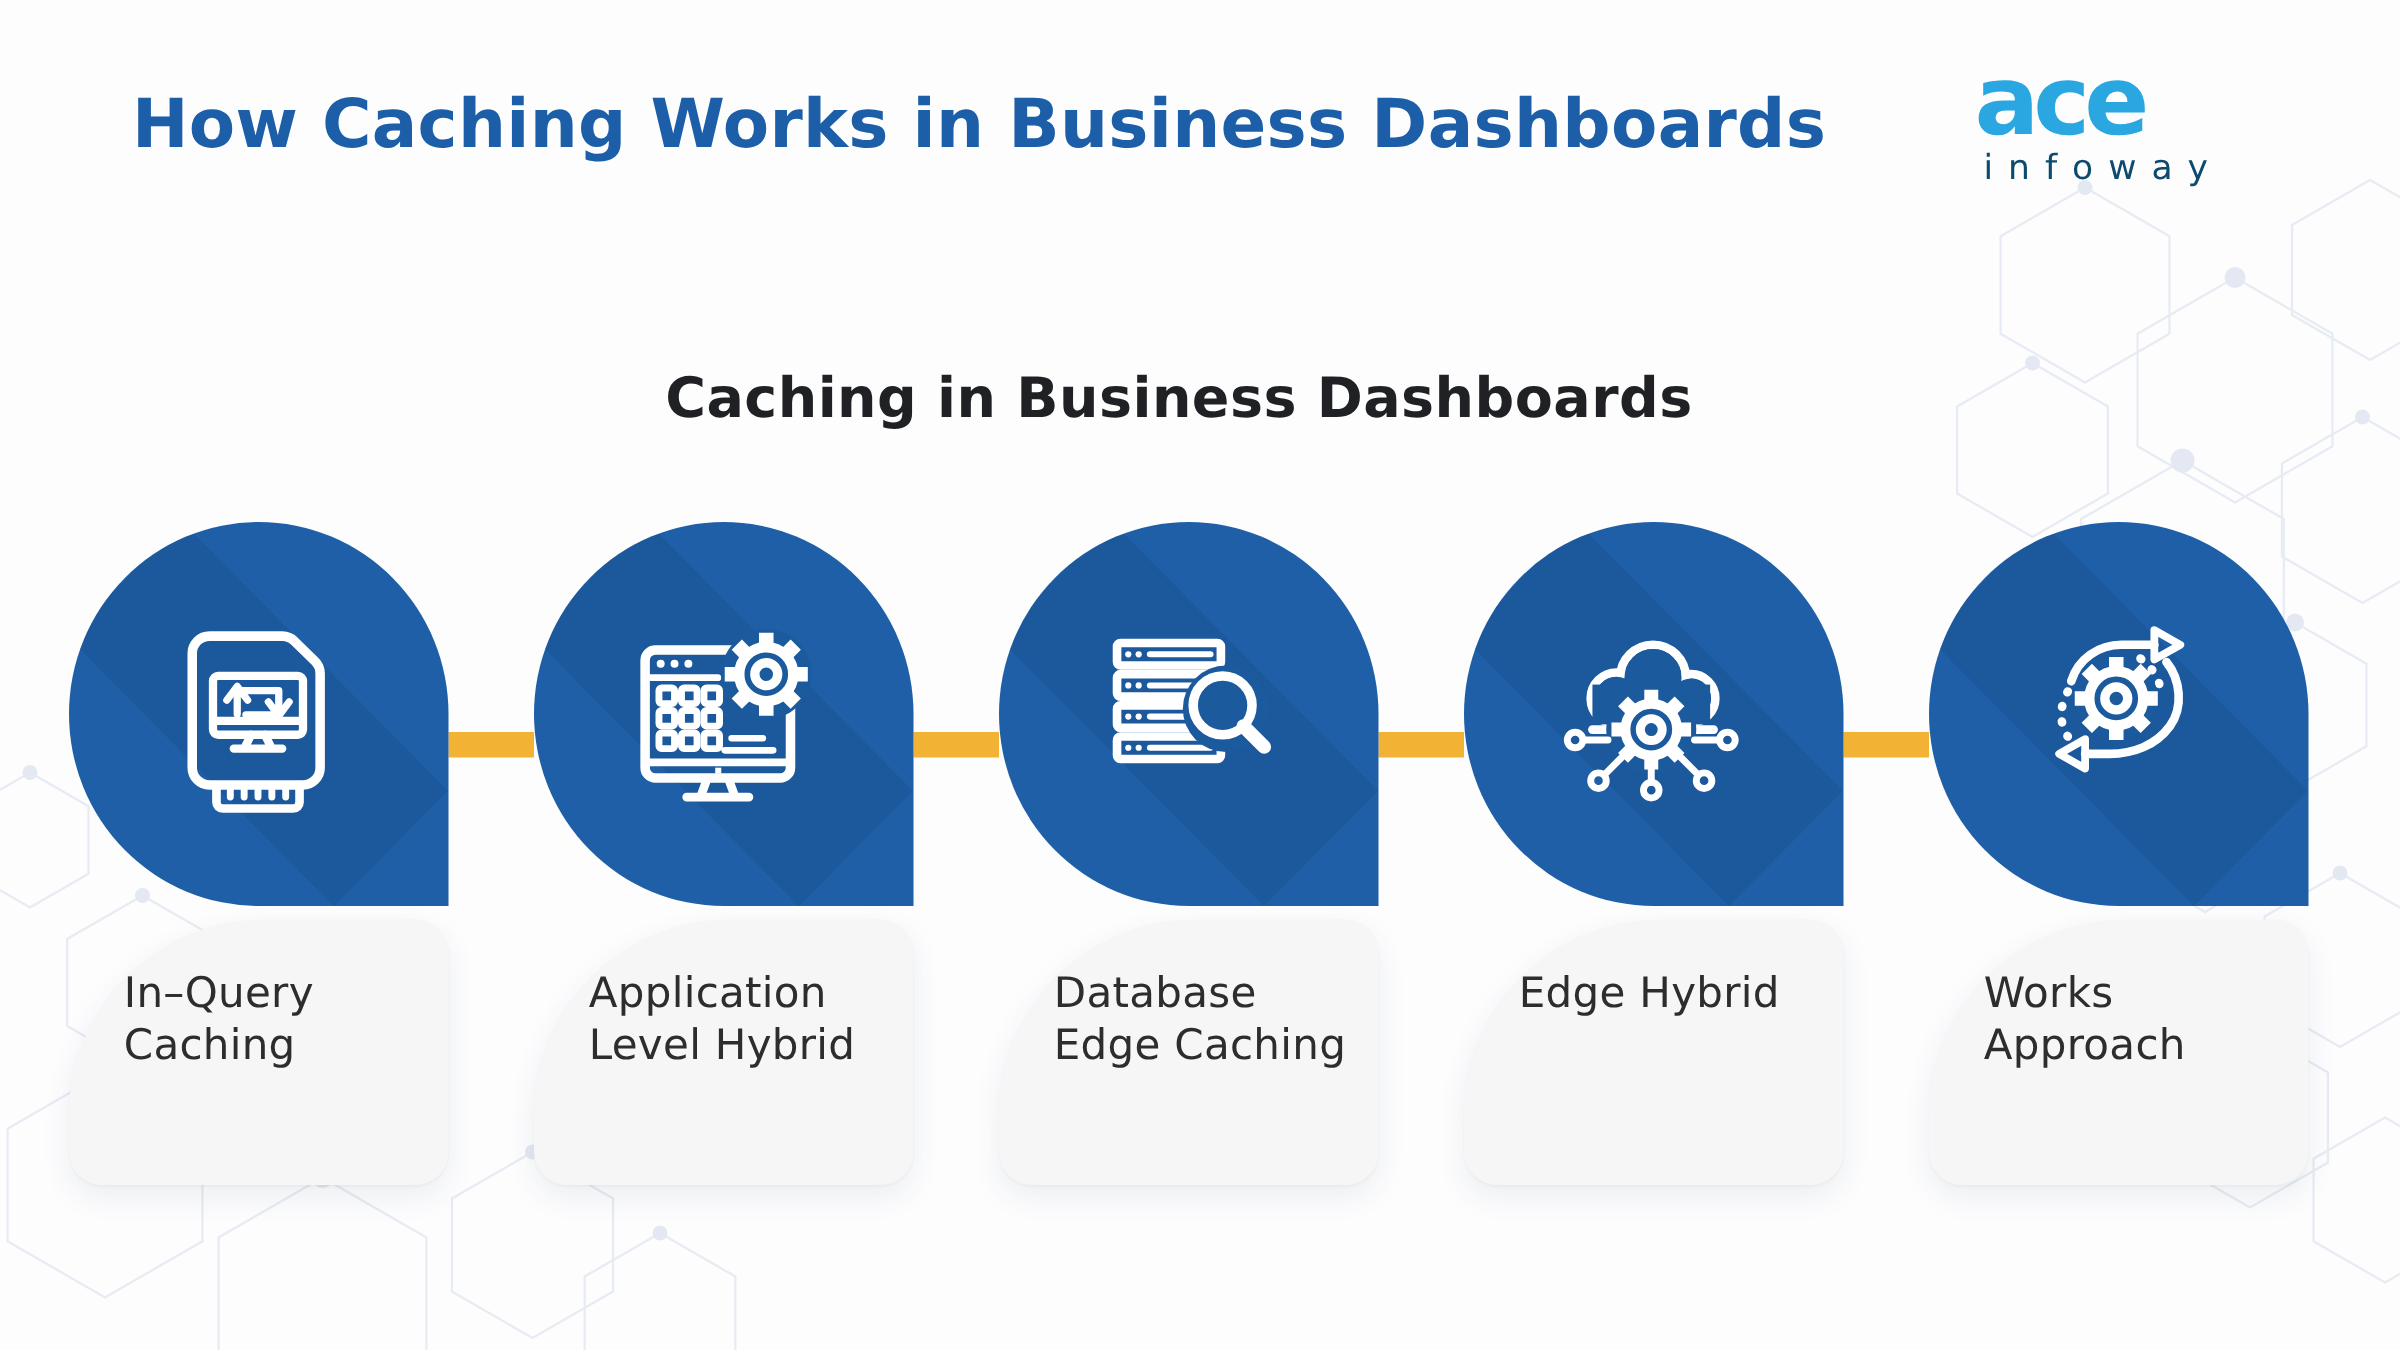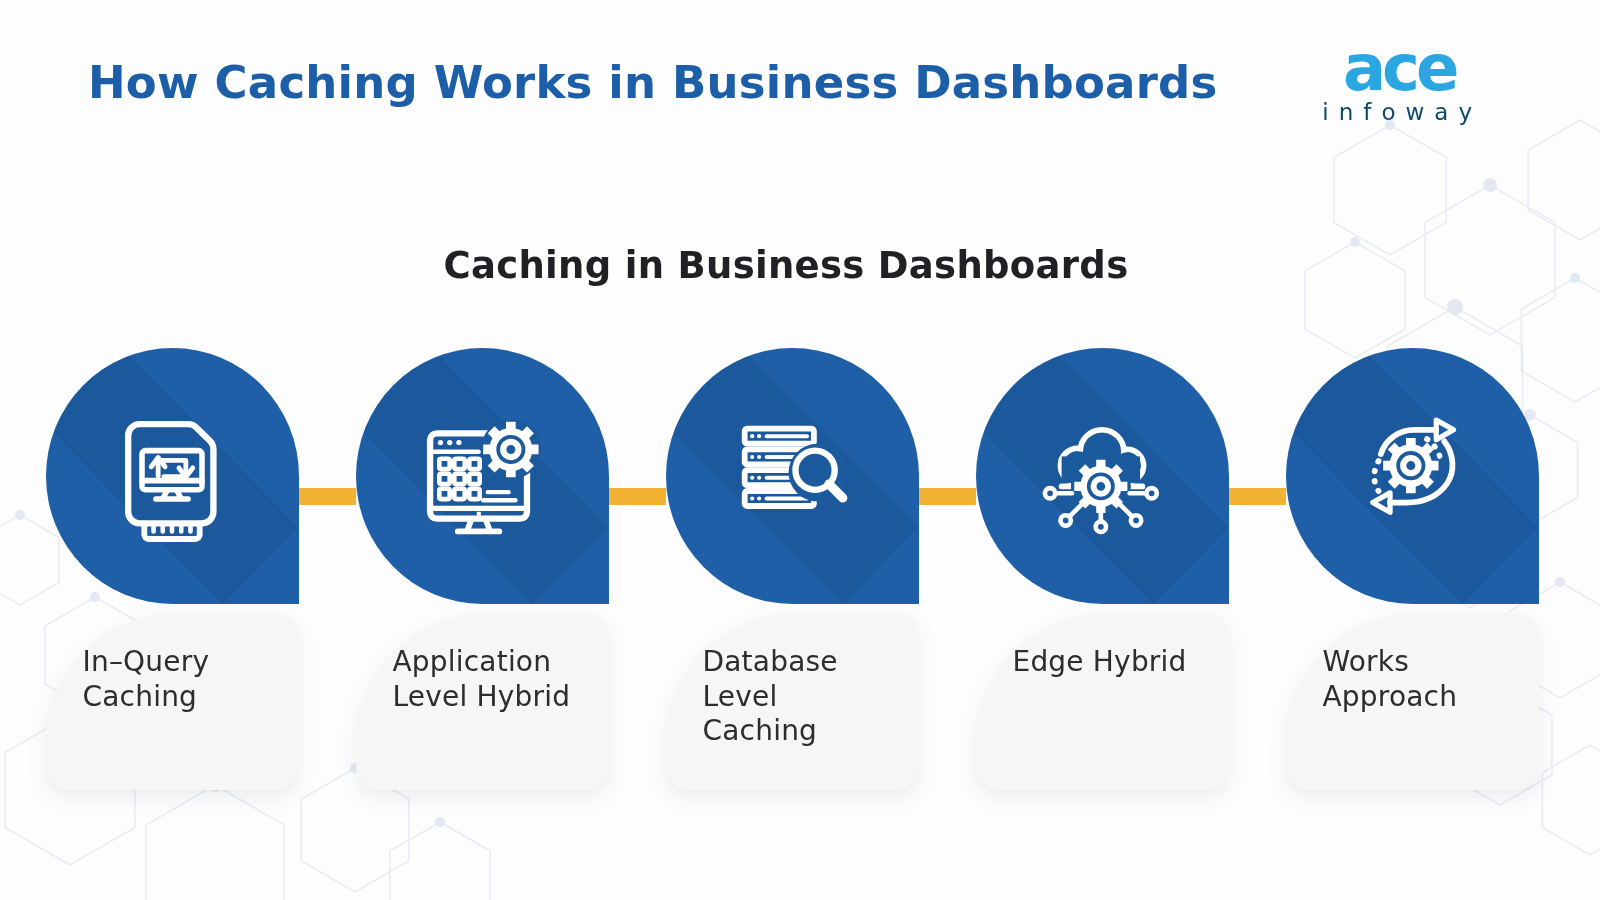--- a/index.html
+++ b/index.html
@@ -9,21 +9,21 @@
     font-family:"DejaVu Sans","Liberation Sans",sans-serif;
     border-radius:30px;
   }
   .hex-bg{position:absolute;left:0;top:0;z-index:0;pointer-events:none;}
   .content{position:relative;z-index:1;width:100%;height:100%;}
 
   .page-title{
     position:absolute;left:88px;top:56px;
     font-size:45px;font-weight:700;color:#1c5fa8;letter-spacing:.2px;
   }
-  .logo{position:absolute;right:118px;top:38px;text-align:center;}
+  .logo{position:absolute;right:118px;top:38px;}
   .logo-ace{
     font-size:64px;font-weight:700;color:#2aa7e0;
     letter-spacing:-4px;line-height:.95;
   }
   .logo-infoway{
     font-size:23px;font-weight:400;color:#0c4a6e;
     letter-spacing:10px;margin-top:0;padding-left:6px;
   }
 
   .diagram-heading{
@@ -200,21 +200,21 @@
               <circle cx="90" cy="42" r="26" fill="#1c5a9e" stroke="none"></circle>
               <use href="#gear" transform="translate(90 42) scale(1.2)"></use>
             </g>
           </svg>
         </div>
         <div class="connector"></div>
       </div>
 
       <div class="card">
         <div class="panel">
-          <div class="card-label">Database Level Caching</div>
+          <div class="card-label">Database Edge Caching</div>
         </div>
         <div class="bubble">
           <svg viewBox="0 0 130 130">
             <g fill="none" stroke="#fff" stroke-linejoin="round" stroke-linecap="round">
               <g stroke-width="5">
                 <rect x="24" y="24" width="60" height="13" rx="2"></rect>
                 <rect x="24" y="42" width="60" height="13" rx="2"></rect>
                 <rect x="24" y="60" width="60" height="13" rx="2"></rect>
                 <rect x="24" y="78" width="60" height="13" rx="2"></rect>
               </g>

